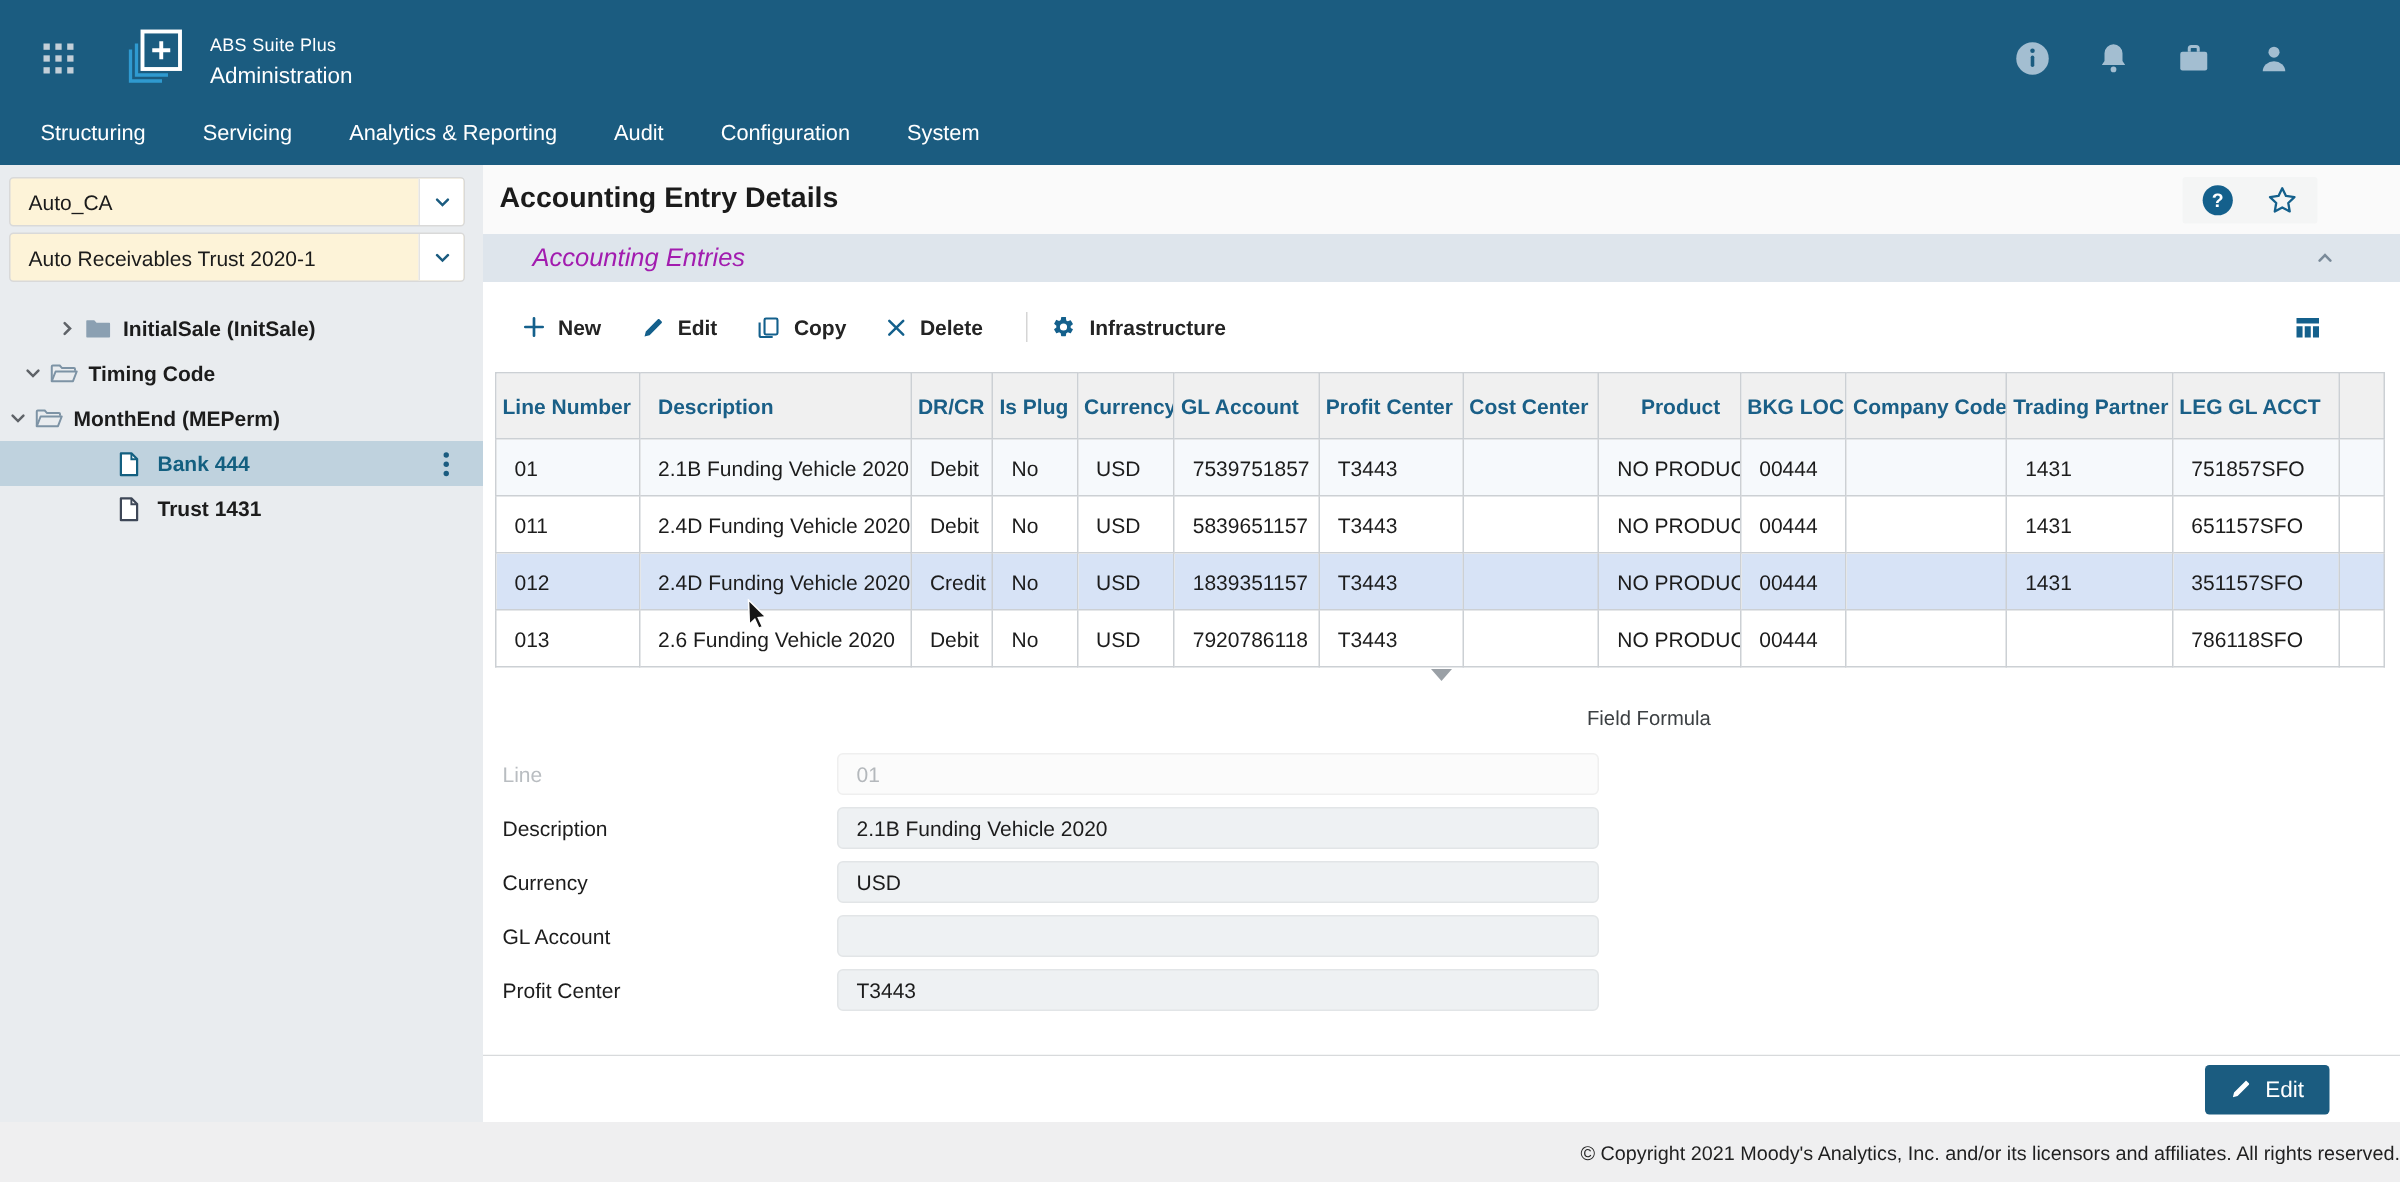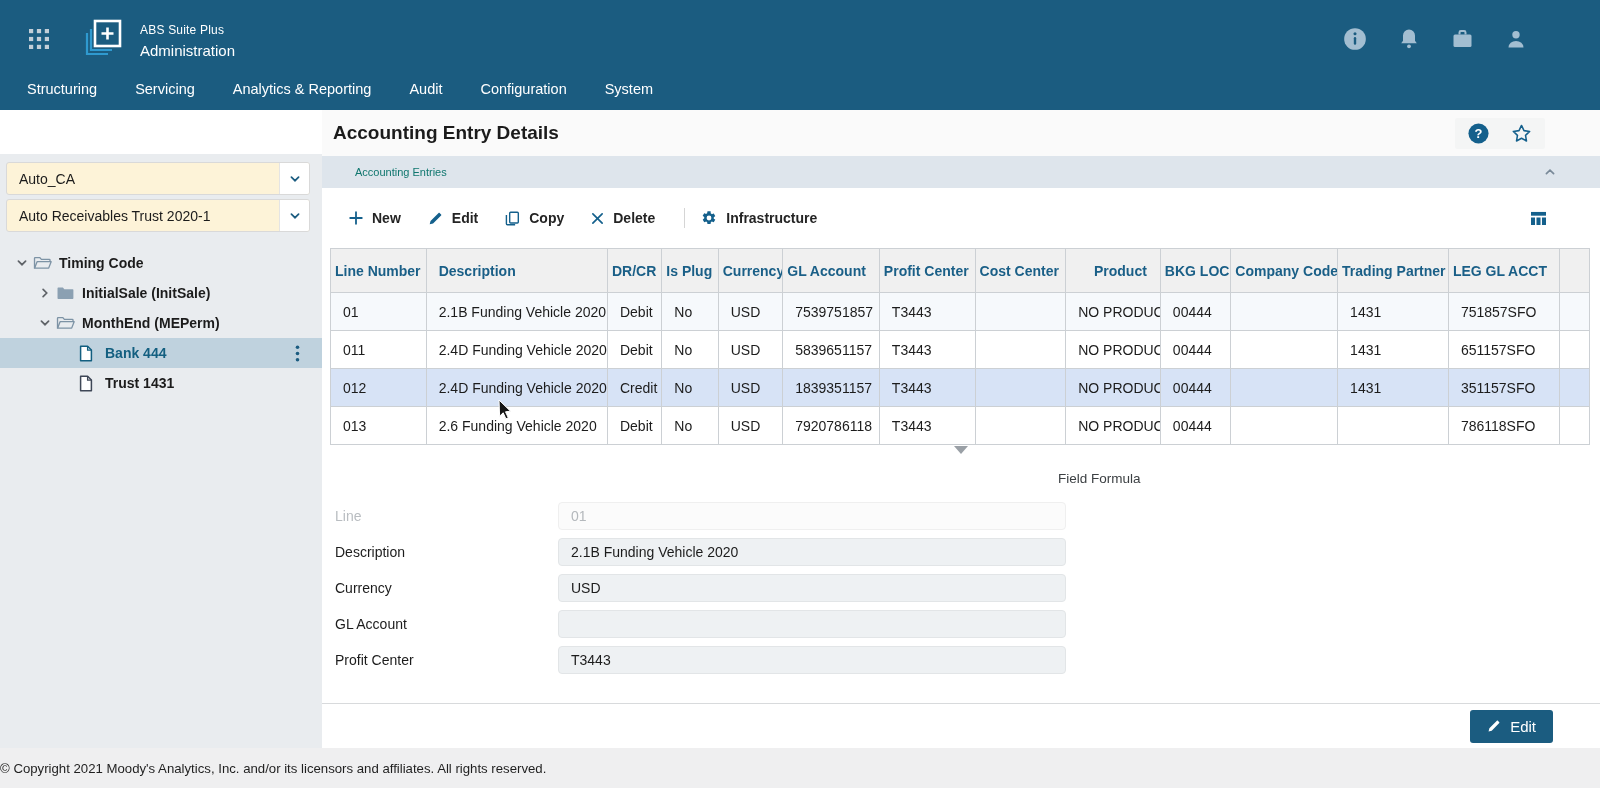--- a/index.html
+++ b/index.html
@@ -13,21 +13,21 @@
   .titles{margin-left:14px;color:#fff;}
   .app-title{font-size:12px;font-weight:500;line-height:23px;letter-spacing:.2px;}
   .app-subtitle{font-size:15px;font-weight:400;line-height:18px;}
   .header-icons{margin-left:auto;margin-right:72px;display:flex;align-items:center;gap:29px;}
   .header-icons span{display:flex;cursor:pointer;}
   .navbar{height:32px;background:var(--header-bg,#1b5c80);display:flex;align-items:flex-start;padding-left:27px;gap:38px;}
   .nav-item{color:#fff;font-size:14.5px;font-weight:500;cursor:pointer;line-height:22px;}
 
   
   .body{display:flex;height:638px;}
-  .sidebar{width:322px;background:var(--sidebar-bg,#e9ecef);padding-top:8px;flex:none;margin-top:44px;}
+  .sidebar{width:322px;background:var(--sidebar-bg,#e9ecef);padding-top:8px;flex:none;}
   .dropdown{height:33px;margin:0 12px 4px 6px;background:var(--dropdown-bg,#fdf3d8);border:1px solid #d9d9d9;border-radius:3px;display:flex;align-items:stretch;overflow:hidden;cursor:pointer;}
   .dd-value{flex:1;font-size:14px;color:#1b1b1b;display:flex;align-items:center;padding-left:12px;font-weight:500;}
   .dd-chev{width:30px;background:#fff;border-left:1px solid #e4e4e4;display:flex;align-items:center;justify-content:center;color:var(--header-bg,#1b5c80);}
   .tree{margin-top:16px;}
   .tree-row{height:30px;display:flex;align-items:center;font-size:14px;cursor:pointer;}
   .tree-row.selected{background:var(--selection-tree,#bfd2de);}
   .tree-chev{width:23px;display:flex;justify-content:center;color:#5f6368;}
   .tree-icn{width:26px;display:flex;align-items:center;color:#7d93a5;}
   .tree-row .tree-label{color:#1c1c1c;font-weight:600;}
   .tree-row.selected .tree-label{color:#135f80;}
@@ -36,21 +36,21 @@
   .tree-row.selected .tree-icn.file{color:#135f80;}
   .kebab{margin-left:auto;margin-right:20px;display:flex;padding:2px;cursor:pointer;}
 
   
   .main{flex:1;background:#fff;display:flex;flex-direction:column;min-width:0;}
   .title-row{height:46px;background:#fafafa;display:flex;align-items:center;}
   .title-row h1{margin:0 0 0 11px;font-size:19px;font-weight:700;color:#1b1b1b;}
   .title-actions{margin-left:auto;margin-right:55px;background:#f4f5f5;border-radius:2px;padding:4px 12px;display:flex;align-items:center;gap:20px;}
   .title-actions span{display:flex;cursor:pointer;}
   .section-bar{height:32px;background:var(--section-bg,#dee5ec);display:flex;align-items:center;padding-left:33px;cursor:pointer;}
-  .section-title{font-size:11px;font-weight:500;color:#0f766e;}
+  .section-title{font-size:17px;font-weight:500;color:#a21caf;font-style:italic;}
   .section-chev{margin-left:auto;margin-right:44px;color:#7a8a99;display:flex;}
 
   .toolbar{height:60px;display:flex;align-items:center;padding-left:27px;background:#fff;}
   .tb-btn{background:none;border:none;display:flex;align-items:center;gap:9px;padding:0;margin-right:27px;cursor:pointer;}
   .tb-btn .icn{display:flex;}
   .tb-btn .tb-label{font-size:14px;font-weight:700;color:#242424;}
   .tb-sep{width:1px;height:20px;background:#d5d5d5;margin:0 16px 0 2px;}
   .tb-spacer{flex:1;}
   .tb-col{background:none;border:none;display:flex;margin-right:53px;padding:0;cursor:pointer;}
 
@@ -72,21 +72,21 @@
   .field-row{display:flex;align-items:center;height:28px;margin-bottom:8px;}
   .field-row label{width:223px;font-size:14px;color:#1c1c1c;}
   .field-row input{width:508px;height:28px;background:#eef1f3;border:1px solid #e2e5e7;border-radius:4px;font-size:14px;color:#1c1c1c;padding:0 12px;outline:none;}
   .field-row.disabled label{color:#b9bdc1;}
   .field-row.disabled input{background:#fbfbfb;border-color:#efefef;color:#b4b8bc;}
 
   .action-bar{height:45px;border-top:1px solid #d8dadc;display:flex;align-items:center;justify-content:flex-end;padding-right:47px;background:#fff;}
   .primary-btn{height:33px;background:var(--header-bg,#1b5c80);color:#fff;border:none;border-radius:3px;display:flex;align-items:center;gap:9px;padding:0 17px;font-size:15px;font-weight:500;cursor:pointer;}
   .primary-btn .icn{display:flex;}
 
-  .footer{height:40px;background:#efeff0;display:flex;align-items:center;justify-content:flex-start;}
+  .footer{height:40px;background:#efeff0;display:flex;align-items:center;justify-content:flex-end;}
   .footer span{font-size:13.2px;color:#1f1f1f;}
 
   .cursor{position:absolute;left:498px;top:399px;pointer-events:none;}
 </style>
 </head>
 <body>
 
 <div class="app">
 
   <header class="topbar">
@@ -168,48 +168,48 @@
           <div class="dropdown">
             <span class="dd-value">Auto Receivables Trust 2020-1</span>
             <span class="dd-chev">
               <svg width="12" height="12" viewBox="0 0 12 12">
                 <path d="M2.4 4.1 6 7.7 9.6 4.1" fill="none" stroke="currentColor" stroke-width="1.7" stroke-linecap="round"></path>
               </svg>
             </span>
           </div>
         </div>
       <div class="tree">
+          <div class="tree-row" style="padding-left: 33px;">
+            <span class="tree-chev">
+              <svg width="12" height="12" viewBox="0 0 12 12">
+                <path d="M4.1 2.4 7.7 6 4.1 9.6" fill="none" stroke="currentColor" stroke-width="1.7" stroke-linecap="round"></path>
+              </svg>
+            </span>
+            <span class="tree-icn">
+              <svg width="19" height="16" viewBox="0 0 20 16">
+                <path d="M1.6 13.6V2.9c0-.4.3-.7.7-.7h4.9l1.6 1.8h8.8c.4 0 .7.3.7.7v8.9c0 .4-.3.7-.7.7H2.3c-.4 0-.7-.3-.7-.7z" fill="#8ba0b2"></path>
+              </svg>
+            </span>
+            <span class="tree-label">InitialSale (InitSale)</span>
+          </div>
           <div class="tree-row" style="padding-left: 10px;">
             <span class="tree-chev">
               <svg width="12" height="12" viewBox="0 0 12 12">
                 <path d="M2.4 4.1 6 7.7 9.6 4.1" fill="none" stroke="currentColor" stroke-width="1.7" stroke-linecap="round"></path>
               </svg>
             </span>
             <span class="tree-icn">
               <svg width="19" height="16" viewBox="0 0 20 16">
                 <path d="M1.6 13.4V3.1c0-.4.3-.7.7-.7h4.9l1.6 1.8h8.4c.4 0 .7.3.7.7v1.2" fill="none" stroke="currentColor" stroke-width="1.4"></path>
                 <path d="M1.6 13.4l2.7-6.8h14.8l-2.6 6.8z" fill="none" stroke="currentColor" stroke-width="1.4" stroke-linejoin="round"></path>
               </svg>
             </span>
             <span class="tree-label">Timing Code</span>
           </div>
-          <div class="tree-row" style="padding-left: 33px;">
-            <span class="tree-chev">
-              <svg width="12" height="12" viewBox="0 0 12 12">
-                <path d="M4.1 2.4 7.7 6 4.1 9.6" fill="none" stroke="currentColor" stroke-width="1.7" stroke-linecap="round"></path>
-              </svg>
-            </span>
-            <span class="tree-icn">
-              <svg width="19" height="16" viewBox="0 0 20 16">
-                <path d="M1.6 13.6V2.9c0-.4.3-.7.7-.7h4.9l1.6 1.8h8.8c.4 0 .7.3.7.7v8.9c0 .4-.3.7-.7.7H2.3c-.4 0-.7-.3-.7-.7z" fill="#8ba0b2"></path>
-              </svg>
-            </span>
-            <span class="tree-label">InitialSale (InitSale)</span>
-          </div>
-          <div class="tree-row" style="padding-left: 33px;">
+          <div class="tree-row" style="">
             <span class="tree-chev">
               <svg width="12" height="12" viewBox="0 0 12 12">
                 <path d="M2.4 4.1 6 7.7 9.6 4.1" fill="none" stroke="currentColor" stroke-width="1.7" stroke-linecap="round"></path>
               </svg>
             </span>
             <span class="tree-icn">
               <svg width="19" height="16" viewBox="0 0 20 16">
                 <path d="M1.6 13.4V3.1c0-.4.3-.7.7-.7h4.9l1.6 1.8h8.4c.4 0 .7.3.7.7v1.2" fill="none" stroke="currentColor" stroke-width="1.4"></path>
                 <path d="M1.6 13.4l2.7-6.8h14.8l-2.6 6.8z" fill="none" stroke="currentColor" stroke-width="1.4" stroke-linejoin="round"></path>
               </svg>

